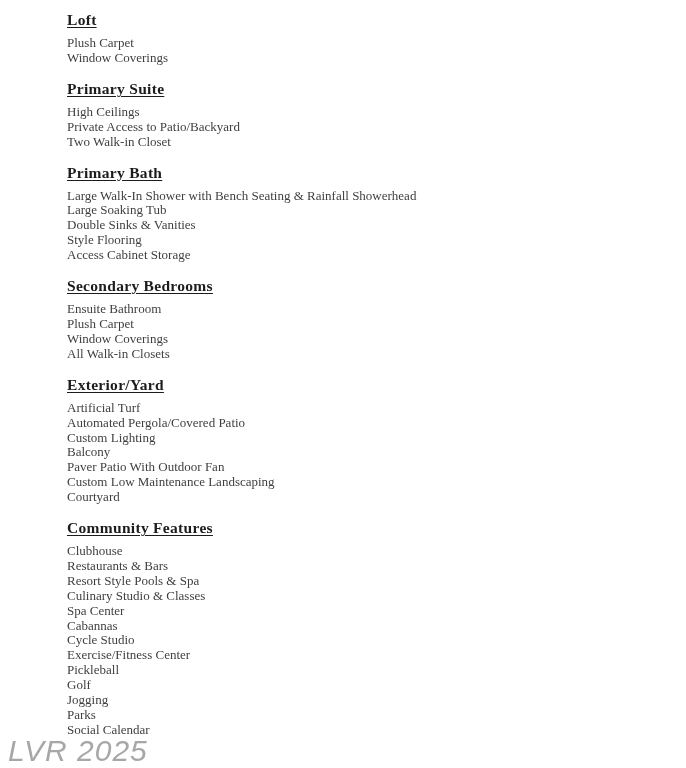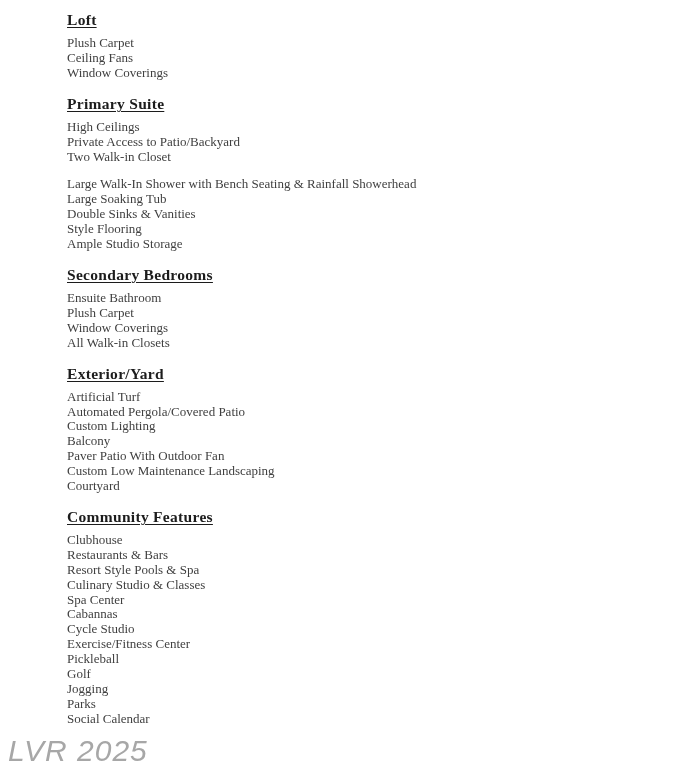--- a/index.html
+++ b/index.html
@@ -61,39 +61,39 @@
 </head>
 <body>
 
 <div id="page">
   <div class="watermark">LVR 2025</div>
   <div id="content">
       <section class="section">
         <h2 class="section-title">Loft</h2>
         <ul class="item-list">
           <li class="item">Plush Carpet</li>
-          <li class="item">Ceiling Fans</li>
           <li class="item">Window Coverings</li>
         </ul>
       </section>
       <section class="section">
         <h2 class="section-title">Primary Suite</h2>
         <ul class="item-list">
           <li class="item">High Ceilings</li>
           <li class="item">Private Access to Patio/Backyard</li>
           <li class="item">Two Walk-in Closet</li>
         </ul>
       </section>
       <section class="section">
+        <h2 class="section-title">Primary Bath</h2>
         <ul class="item-list">
           <li class="item">Large Walk-In Shower with Bench Seating &amp; Rainfall Showerhead</li>
           <li class="item">Large Soaking Tub</li>
           <li class="item">Double Sinks &amp; Vanities</li>
           <li class="item">Style Flooring</li>
-          <li class="item">Ample Studio Storage</li>
+          <li class="item">Access Cabinet Storage</li>
         </ul>
       </section>
       <section class="section">
         <h2 class="section-title">Secondary Bedrooms</h2>
         <ul class="item-list">
           <li class="item">Ensuite Bathroom</li>
           <li class="item">Plush Carpet</li>
           <li class="item">Window Coverings</li>
           <li class="item">All Walk-in Closets</li>
         </ul>

